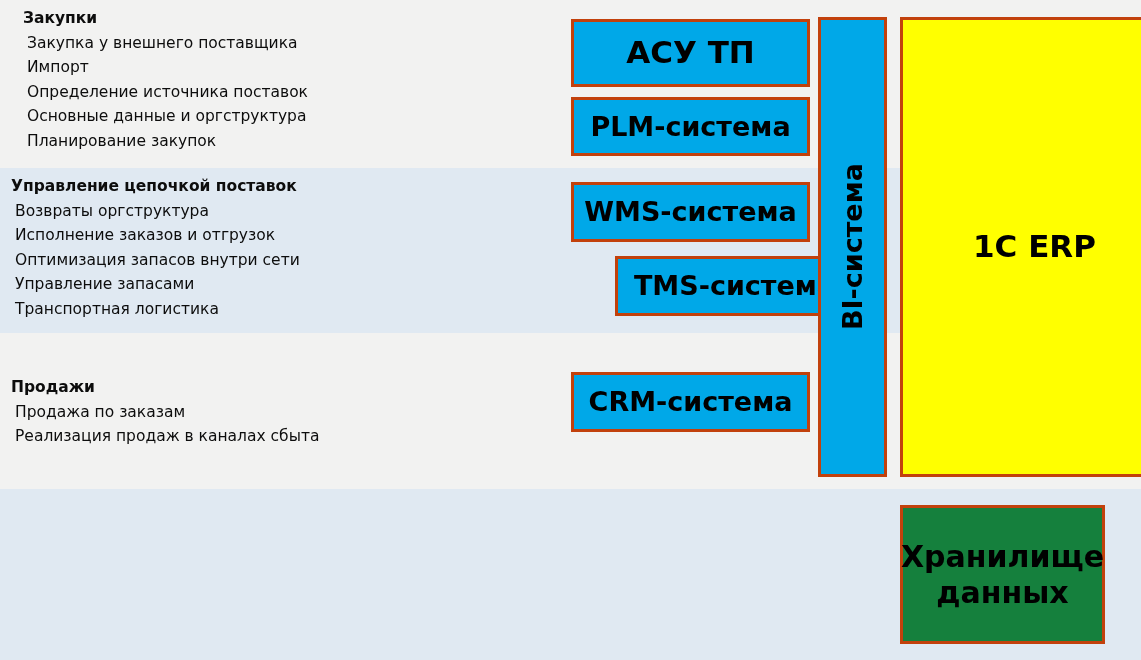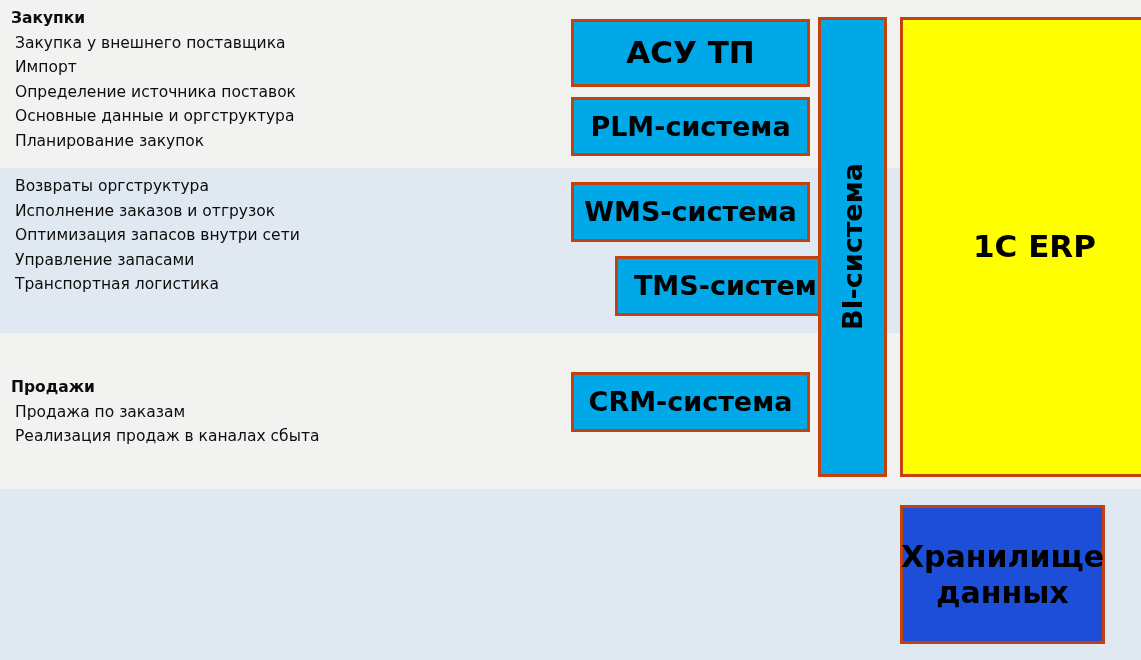--- a/index.html
+++ b/index.html
@@ -41,41 +41,41 @@
     white-space: nowrap;
   }
   .band-title {
     font-weight: bold;
     font-size: 15.5px;
   }
   .band-item {
     padding-left: 4px;
   }
 
-  #text-procurement { top: 6px; }
+  #text-procurement { top: 6px; margin-left: 12px; }
   #text-supply      { top: 174px; }
   #text-sales       { top: 375px; }
   #text-corporate   { top: 522px; }
 
   
   .box {
     position: absolute;
     box-sizing: border-box;
     border: 3px solid #c2410c;
     display: flex;
     align-items: center;
     justify-content: center;
     color: #000000;
     font-weight: bold;
     text-align: center;
     line-height: 1.08;
   }
   .box-blue   { background: #00a8e8; }
   .box-yellow { background: #ffff00; }
-  .box-peach  { background: #1d4ed8; }
+  .box-peach  { background: #15803d; }
 
   #box-asu-tp   { left: 571px; top: 19px;  width: 239px; height: 68px;  font-size: 31px; }
   #box-plm      { left: 571px; top: 97px;  width: 239px; height: 59px;  font-size: 27px; }
   #box-wms      { left: 571px; top: 182px; width: 239px; height: 60px;  font-size: 27px; }
   #box-tms      { left: 571px; top: 256px; width: 239px; height: 60px;  font-size: 27px; margin-left: 44px; }
   #box-crm      { left: 571px; top: 372px; width: 239px; height: 60px;  font-size: 27px; }
 
   #box-bi {
     left: 818px; top: 17px; width: 69px; height: 460px;
     font-size: 27px;
@@ -109,20 +109,21 @@
   <div class="band-text" id="text-procurement">
     <div class="band-title">Закупки</div>
     <div class="band-item">Закупка у внешнего поставщика</div>
     <div class="band-item">Импорт</div>
     <div class="band-item">Определение источника поставок</div>
     <div class="band-item">Основные данные и оргструктура</div>
     <div class="band-item">Планирование закупок</div>
   </div>
 
   <div class="band-text" id="text-supply">
+    <div class="band-title">Управление цепочкой поставок</div>
     <div class="band-item">Возвраты оргструктура</div>
     <div class="band-item">Исполнение заказов и отгрузок</div>
     <div class="band-item">Оптимизация запасов внутри сети</div>
     <div class="band-item">Управление запасами</div>
     <div class="band-item">Транспортная логистика</div>
   </div>
 
   <div class="band-text" id="text-sales">
     <div class="band-title">Продажи</div>
     <div class="band-item">Продажа по заказам</div>

